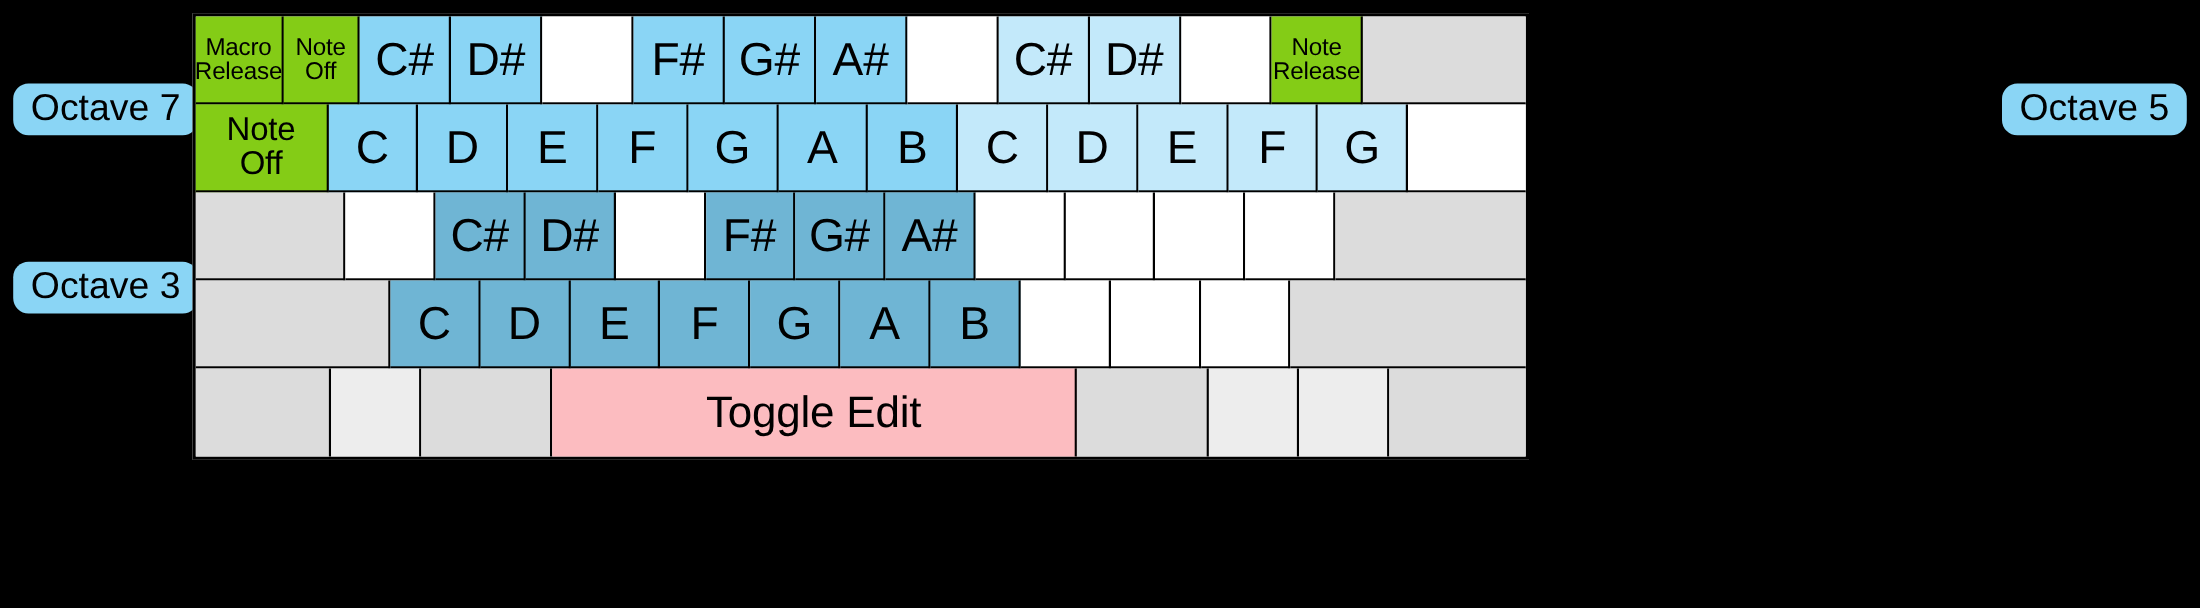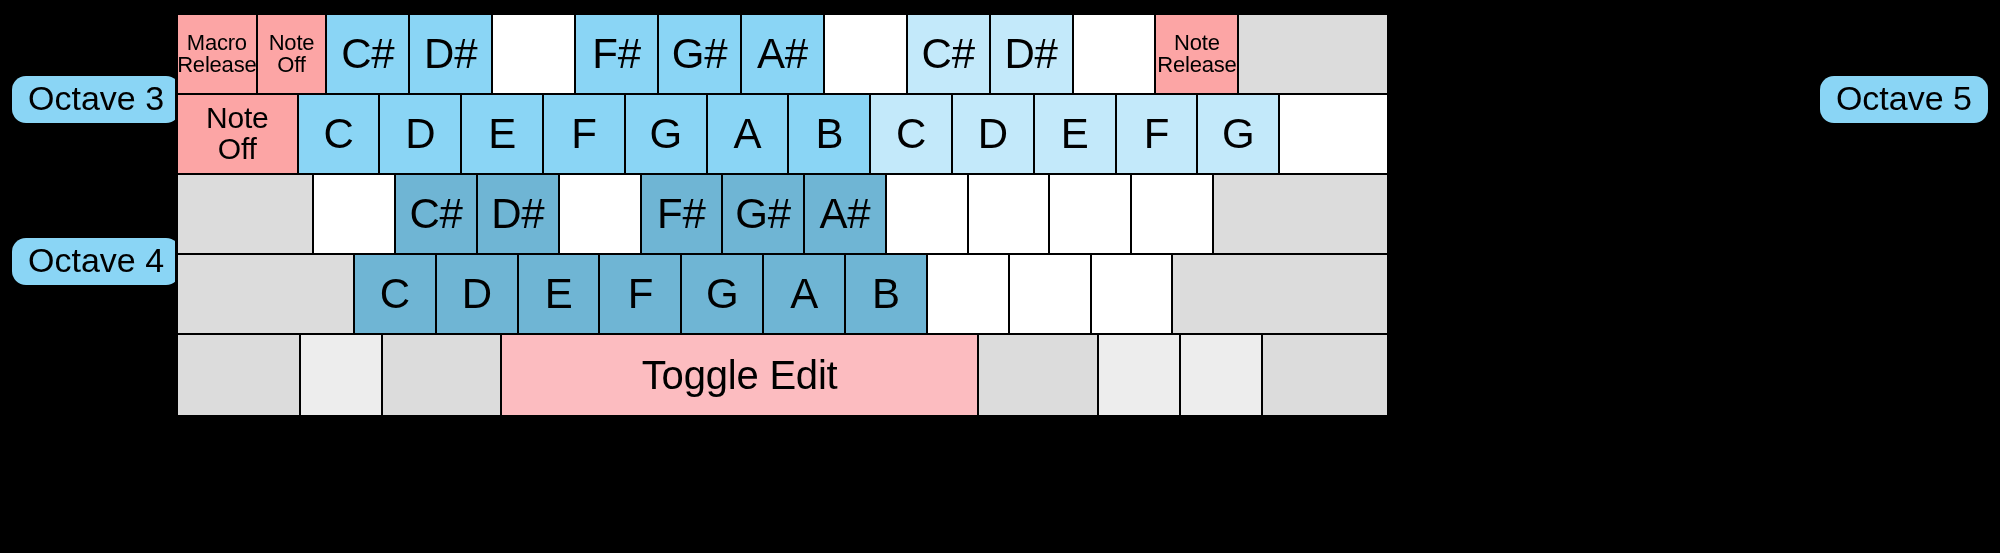--- a/index.html
+++ b/index.html
@@ -37,21 +37,21 @@
     white-space:pre-line;
     letter-spacing:-.2px;
   }
   .krow:last-child .key{border-bottom:none;}
   .krow .key:last-child{border-right:none;}
 
   
   .f-white {background:#ffffff;}
   .f-gray  {background:#dcdcdc;}
   .f-gray2 {background:#ededed;}
-  .f-yellow{background:#fca5a5;}
+  .f-yellow{background:#84cc16;}
   .f-blue  {background:#8ad5f5;}
   .f-lblue {background:#c3e9fa;}
   .f-dblue {background:#6fb5d4;}
   .f-pink  {background:#fcbcc0;}
 
   
   .t-note {font-size:42px;font-weight:400;}
   .t-small{font-size:22px;font-weight:400;}
   .t-mid  {font-size:30px;font-weight:400;}
   .t-big  {font-size:40px;font-weight:400;}
@@ -70,23 +70,23 @@
   }
   #oct2{left:12px;top:76px;}
   #oct1{left:12px;top:238px;}
   #oct3{right:12px;top:76px;}
 </style>
 </head>
 <body>
 
 <div id="stage">
 
-  <div class="octlabel" id="oct2">Octave 3</div>
+  <div class="octlabel" id="oct2">Octave 7</div>
 
-  <div class="octlabel" id="oct1">Octave 4</div>
+  <div class="octlabel" id="oct1">Octave 3</div>
 
   <div class="octlabel" id="oct3">Octave 5</div>
 
   <div class="keyboard" id="keyboard">
       <div class="krow">
         <div class="key f-yellow t-small" style="flex: 7.1 1 0px;">Macro
 Release</div>
         <div class="key f-yellow t-small" style="flex: 6.2 1 0px;">Note
 Off</div>
         <div class="key f-blue t-note" style="flex: 7.4 1 0px;">C#</div>

